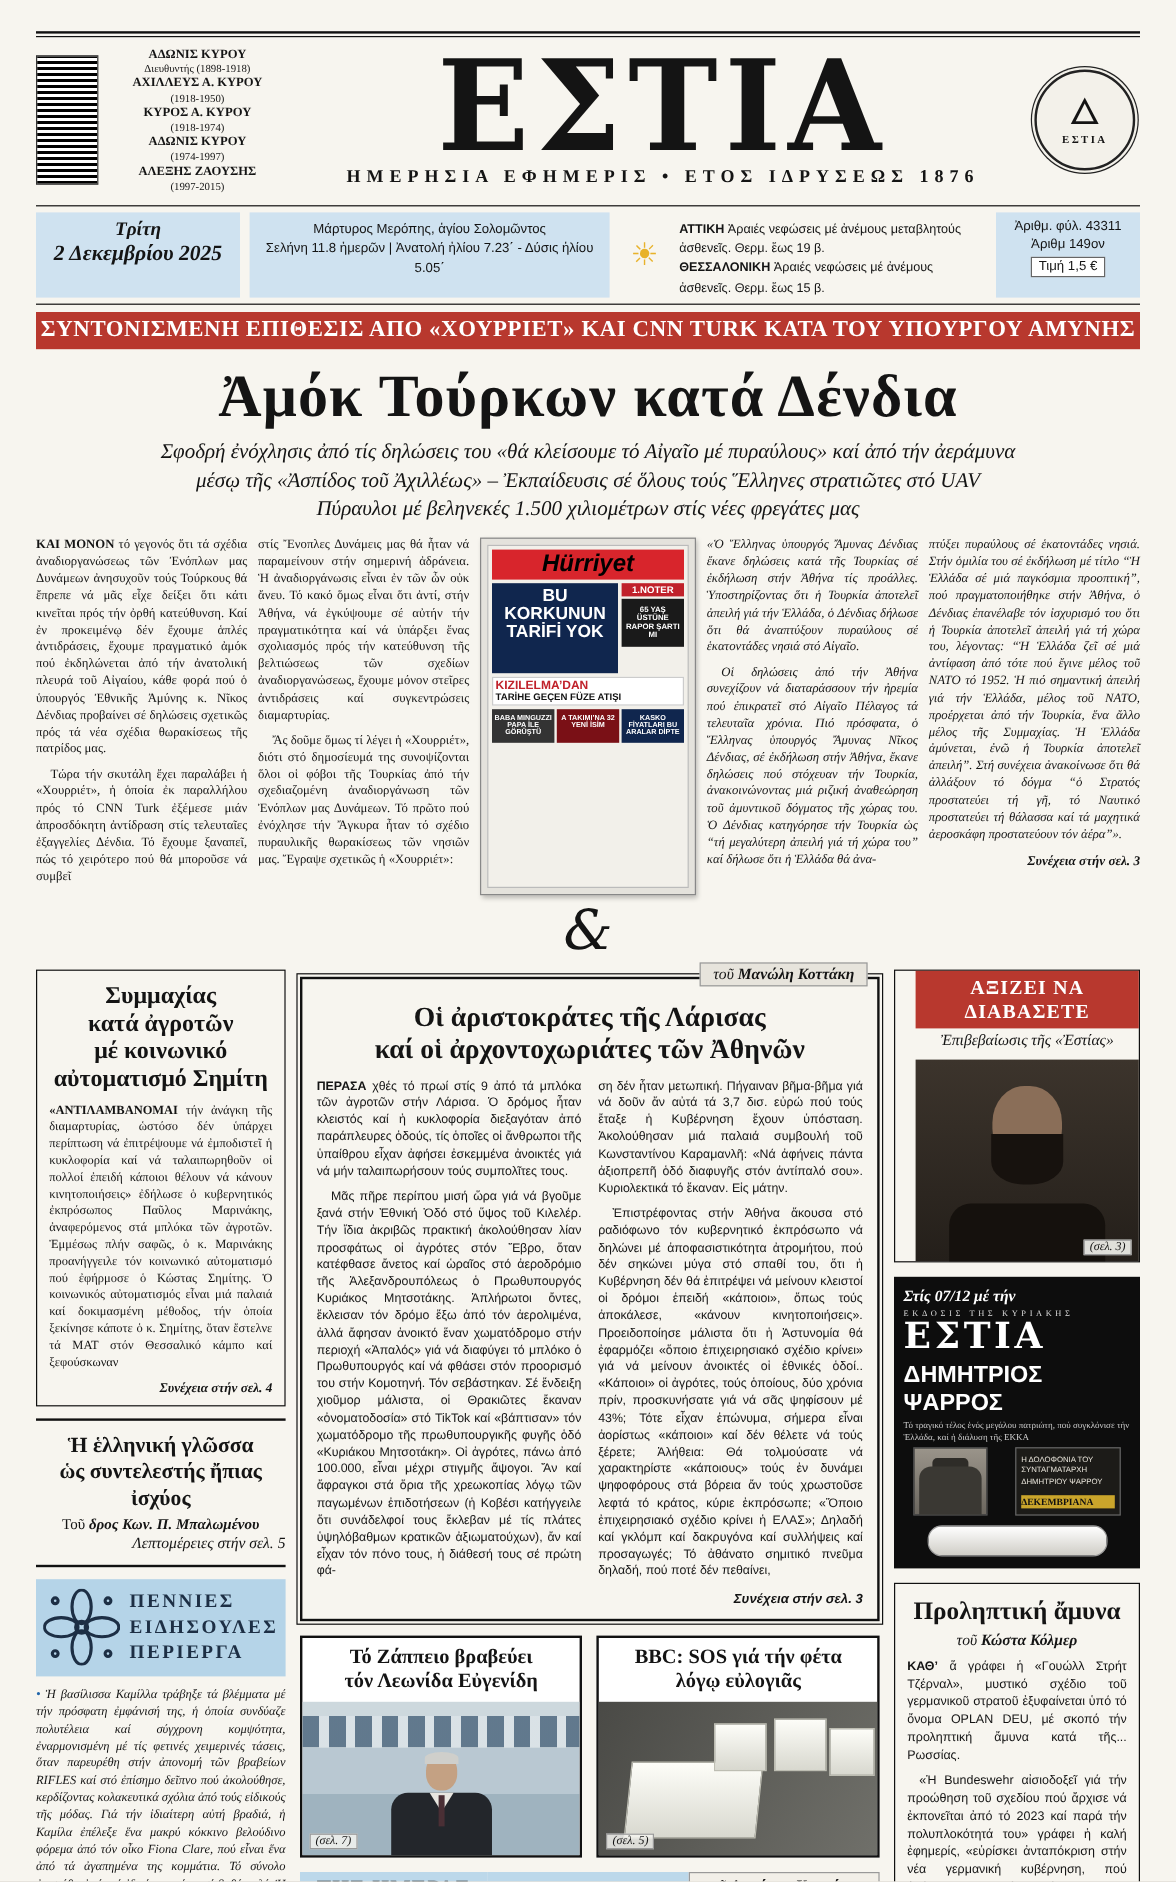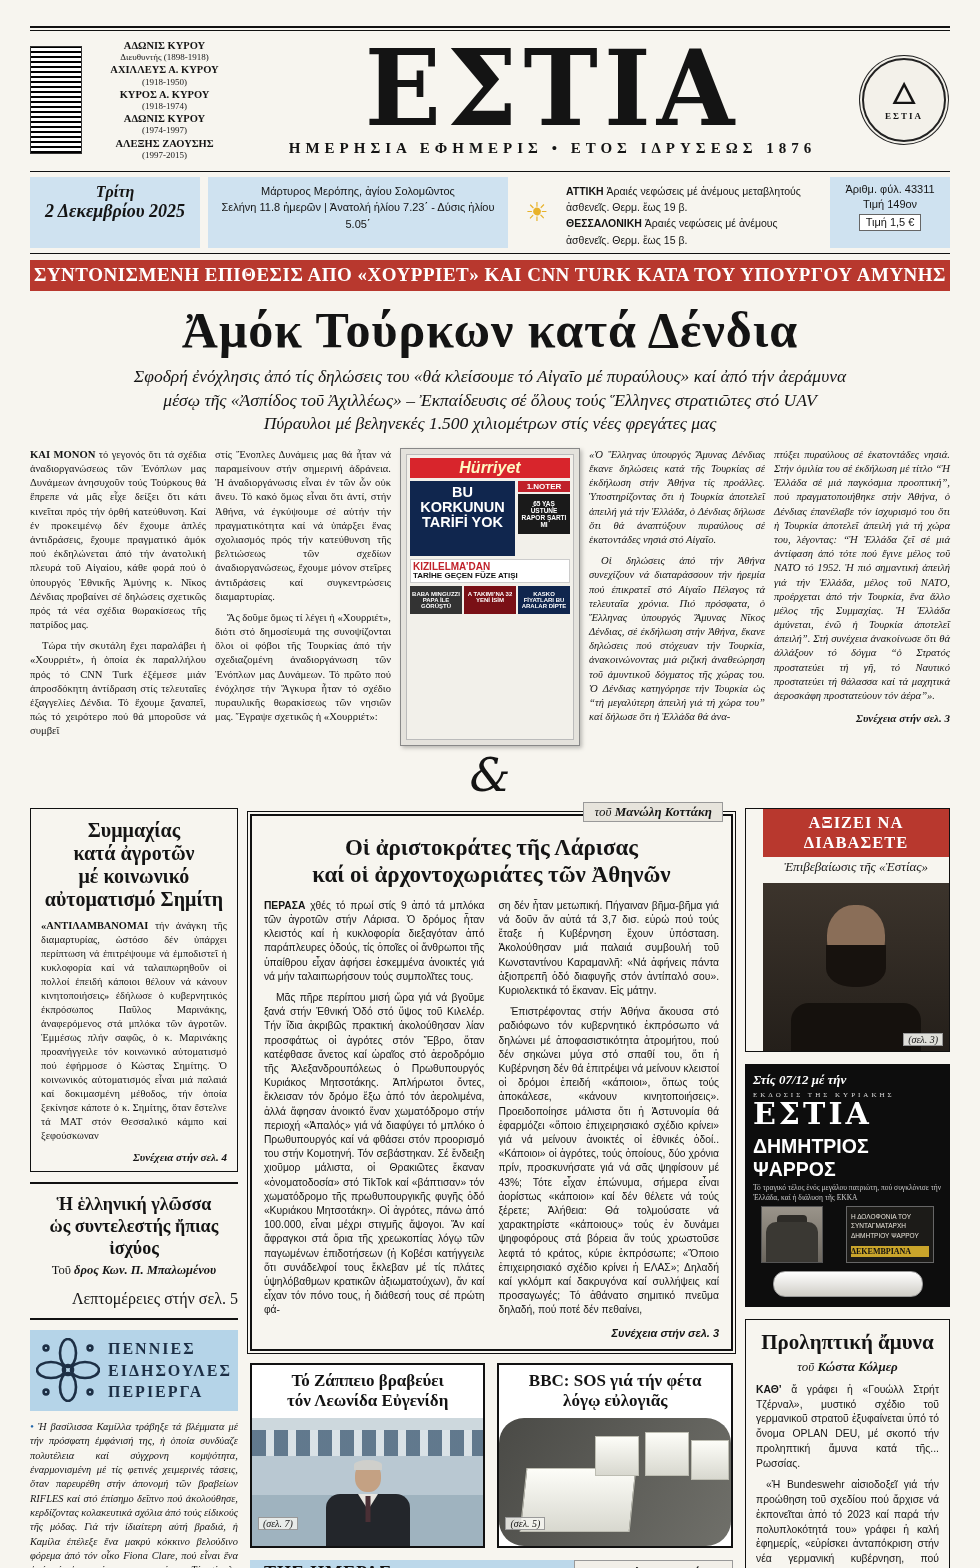--- a/index.html
+++ b/index.html
@@ -50,21 +50,21 @@
   .mainart { display:flex; gap:9px; }
   .mcol { flex:1; font-size:10.6px; line-height:1.34; text-align:justify; }
   .mcol p { margin-bottom:7px; text-indent:12px; }
   .mcol p.nofirst { text-indent:0; }
   .ital { font-style:italic; }
   .leadword { font-weight:bold; }
   .contin { font-weight:bold; font-style:italic; text-align:right; font-size:11px; margin-top:8px; }
 
   .hpage { flex:0 0 180px; border:1px solid #888; background:#e4e2dc; padding:5px; box-shadow:2px 2px 4px rgba(0,0,0,.25); }
   .hpage-inner { background:#f2f0ea; height:100%; border:1px solid #bbb; padding:3px; font-family:"Liberation Sans", sans-serif; }
-  .h-mast { background:#d8252c; color:#fef9c3; font-weight:bold; font-size:16px; text-align:center; font-style:italic;
+  .h-mast { background:#d8252c; color:#000000; font-weight:bold; font-size:20px; text-align:center; font-style:italic;
             padding:1px 0; letter-spacing:0; }
   .h-row { display:flex; gap:3px; margin-top:3px; }
   .h-big { flex:1; background:#10264e; color:#fff; font-weight:bold; font-size:14.5px; line-height:1.05;
            text-align:center; padding:4px 2px 26px; }
   .h-side { flex:0 0 52px; font-size:6.5px; font-weight:bold; }
   .h-side .red { background:#c0212a; color:#fff; font-size:8px; padding:1px; text-align:center; }
   .h-side .blk { background:#1a1a1a; color:#fff; padding:6px 1px; text-align:center; margin-top:2px; font-size:6.5px; }
   .h-mid { margin-top:3px; background:#fff; border:1px solid #ccc; padding:2px; }
   .h-kizil { color:#c0212a; font-weight:bold; font-size:10px; line-height:1; }
   .h-strip { display:flex; gap:2px; margin-top:3px; }
@@ -79,21 +79,21 @@
 
   .box { border:1.5px solid #111; }
   .marinakis { padding:10px 10px 8px; }
   .sec-title { text-align:center; font-weight:bold; font-size:20px; line-height:1.15; margin-bottom:8px; }
   .smallbody { font-size:10.4px; line-height:1.35; text-align:justify; }
 
   .divrule { border-top:2.5px solid #111; margin:10px 0; }
   .lang-title { text-align:center; font-weight:bold; font-size:18px; line-height:1.2; }
   .lang-author { text-align:center; font-size:12.5px; margin-top:4px; }
   .lang-author b { font-style:italic; }
-  .lang-note { text-align:right; font-size:16px; margin-top:12px; }
+  .lang-note { text-align:right; font-style:italic; font-size:13px; margin-top:0; }
 
   .pennies { background:#b5d4e8; display:flex; align-items:center; gap:8px; padding:8px 6px; margin-top:10px; }
   .rosette { width:64px; height:64px; flex:0 0 auto; }
   .pennies-text { font-weight:bold; font-size:16px; letter-spacing:2px; color:#1d2f45; line-height:1.35; }
   .bullets { margin-top:8px; font-style:italic; font-size:10.4px; line-height:1.38; text-align:justify; }
   .bullets p { margin-bottom:7px; }
   .bdot { color:#2266aa; font-size:11px; }
 
   
   .kottakis { border:2px solid #111; outline:1px solid #111; outline-offset:2px; position:relative;
@@ -105,33 +105,33 @@
   .kcols { display:flex; gap:14px; font-family:"Liberation Sans", sans-serif; font-size:10.3px;
            line-height:1.38; text-align:justify; }
   .kcols > div { flex:1; }
   .kcols p { margin-bottom:7px; text-indent:12px; }
   .kcols p.nofirst { text-indent:0; }
 
   .photorow { display:flex; gap:12px; margin-top:12px; }
   .photobox { flex:1; border:2px solid #111; background:#fff; }
   .photobox .pt { text-align:center; font-weight:bold; font-size:17px; line-height:1.2; padding:6px 4px; }
   .photo { height:128px; position:relative; overflow:hidden; }
-  .pagetag { position:absolute; left:6px; bottom:16px; background:rgba(245,245,240,.85); font-style:italic;
+  .pagetag { position:absolute; left:6px; bottom:5px; background:rgba(245,245,240,.85); font-style:italic;
              font-size:10px; padding:0 4px; border:1px solid #999; }
   .zappeio-bg { background:linear-gradient(#cdd8dd 0 30%, #b9c8d2 30% 60%, #9fb3bf 60%); height:100%; position:relative; }
   .zp-win { position:absolute; top:12px; left:0; right:0; height:26px;
             background:repeating-linear-gradient(90deg,#33506b 0 14px,#dfe6ea 14px 22px); opacity:.7; }
   .zp-man { position:absolute; left:50%; transform:translateX(-50%); bottom:-8px; width:86px; height:92px; }
   .zp-head { width:26px; height:30px; background:#c4a183; border-radius:45%; margin:0 auto; }
   .zp-hair { width:28px; height:10px; background:#cfcfcb; border-radius:50% 50% 0 0; margin:-32px auto 0; }
   .zp-body { width:84px; height:56px; background:#23262b; border-radius:14px 14px 0 0; margin:24px auto 0; position:relative; }
   .zp-shirt { position:absolute; left:50%; transform:translateX(-50%); top:0; width:0; height:0;
               border-left:10px solid transparent; border-right:10px solid transparent; border-top:16px solid #e8e6e0; }
   .zp-tie { position:absolute; left:50%; transform:translateX(-50%); top:2px; width:5px; height:26px; background:#4a2f35; }
-  .feta-bg { background:linear-gradient(120deg,#4a4a46,#70706a); height:100%; position:relative;border-radius:25px; }
+  .feta-bg { background:linear-gradient(120deg,#4a4a46,#70706a); height:100%; position:relative; }
   .feta { position:absolute; background:linear-gradient(#fdfdf8,#d8d8cf); border:1px solid #bdbdb2; }
 
   .timeras-bar { display:flex; margin-top:12px; align-items:stretch; }
   .timeras-label { background:#bcd8ea; font-weight:bold; font-size:18px; padding:3px 14px 4px; flex:0 0 auto; letter-spacing:1px; }
   .timeras-mid { flex:1; background:#bcd8ea; }
   .timeras-author { background:#f2efe8; border:1px solid #999; font-style:italic; font-size:13.5px;
                     padding:3px 12px; flex:0 0 auto; }
 
   
   .worth { border:1.5px solid #111;padding-left:17px; }
@@ -217,21 +217,21 @@
     </div>
     <div class="wicon">
         <span>☀</span>
       </div>
     <div class="weatherbox">
       <div><b>ΑΤΤΙΚΗ</b><span> Ἀραιές νεφώσεις μέ ἀνέμους μεταβλητούς ἀσθενεῖς. Θερμ. ἕως 19 β.</span></div>
       <div><b>ΘΕΣΣΑΛΟΝΙΚΗ</b><span> Ἀραιές νεφώσεις μέ ἀνέμους ἀσθενεῖς. Θερμ. ἕως 15 β.</span></div>
     </div>
     <div class="issuebox">
       <div>Ἀριθμ. φύλ. 43311</div>
-      <div>Τιμή 149ον</div>
+      <div>Ἀριθμ 149ον</div>
       <div class="pricebox">Τιμή 1,5 €</div>
     </div>
   </div>
   <div class="infobar-rule2"></div>
 
   <div class="kicker">ΣΥΝΤΟΝΙΣΜΕΝΗ ΕΠΙΘΕΣΙΣ ΑΠΟ «ΧΟΥΡΡΙΕΤ» ΚΑΙ CNN TURK ΚΑΤΑ ΤΟΥ ΥΠΟΥΡΓΟΥ ΑΜΥΝΗΣ</div>
   <h1 class="headline">Ἀμόκ Τούρκων κατά Δένδια</h1>
   <div class="subhead">
     <div>Σφοδρή ἐνόχλησις ἀπό τίς δηλώσεις του «θά κλείσουμε τό Αἰγαῖο μέ πυραύλους» καί ἀπό τήν ἀεράμυνα</div>
     <div>μέσῳ τῆς «Ἀσπίδος τοῦ Ἀχιλλέως» – Ἐκπαίδευσις σέ ὅλους τούς Ἕλληνες στρατιῶτες στό UAV</div>

